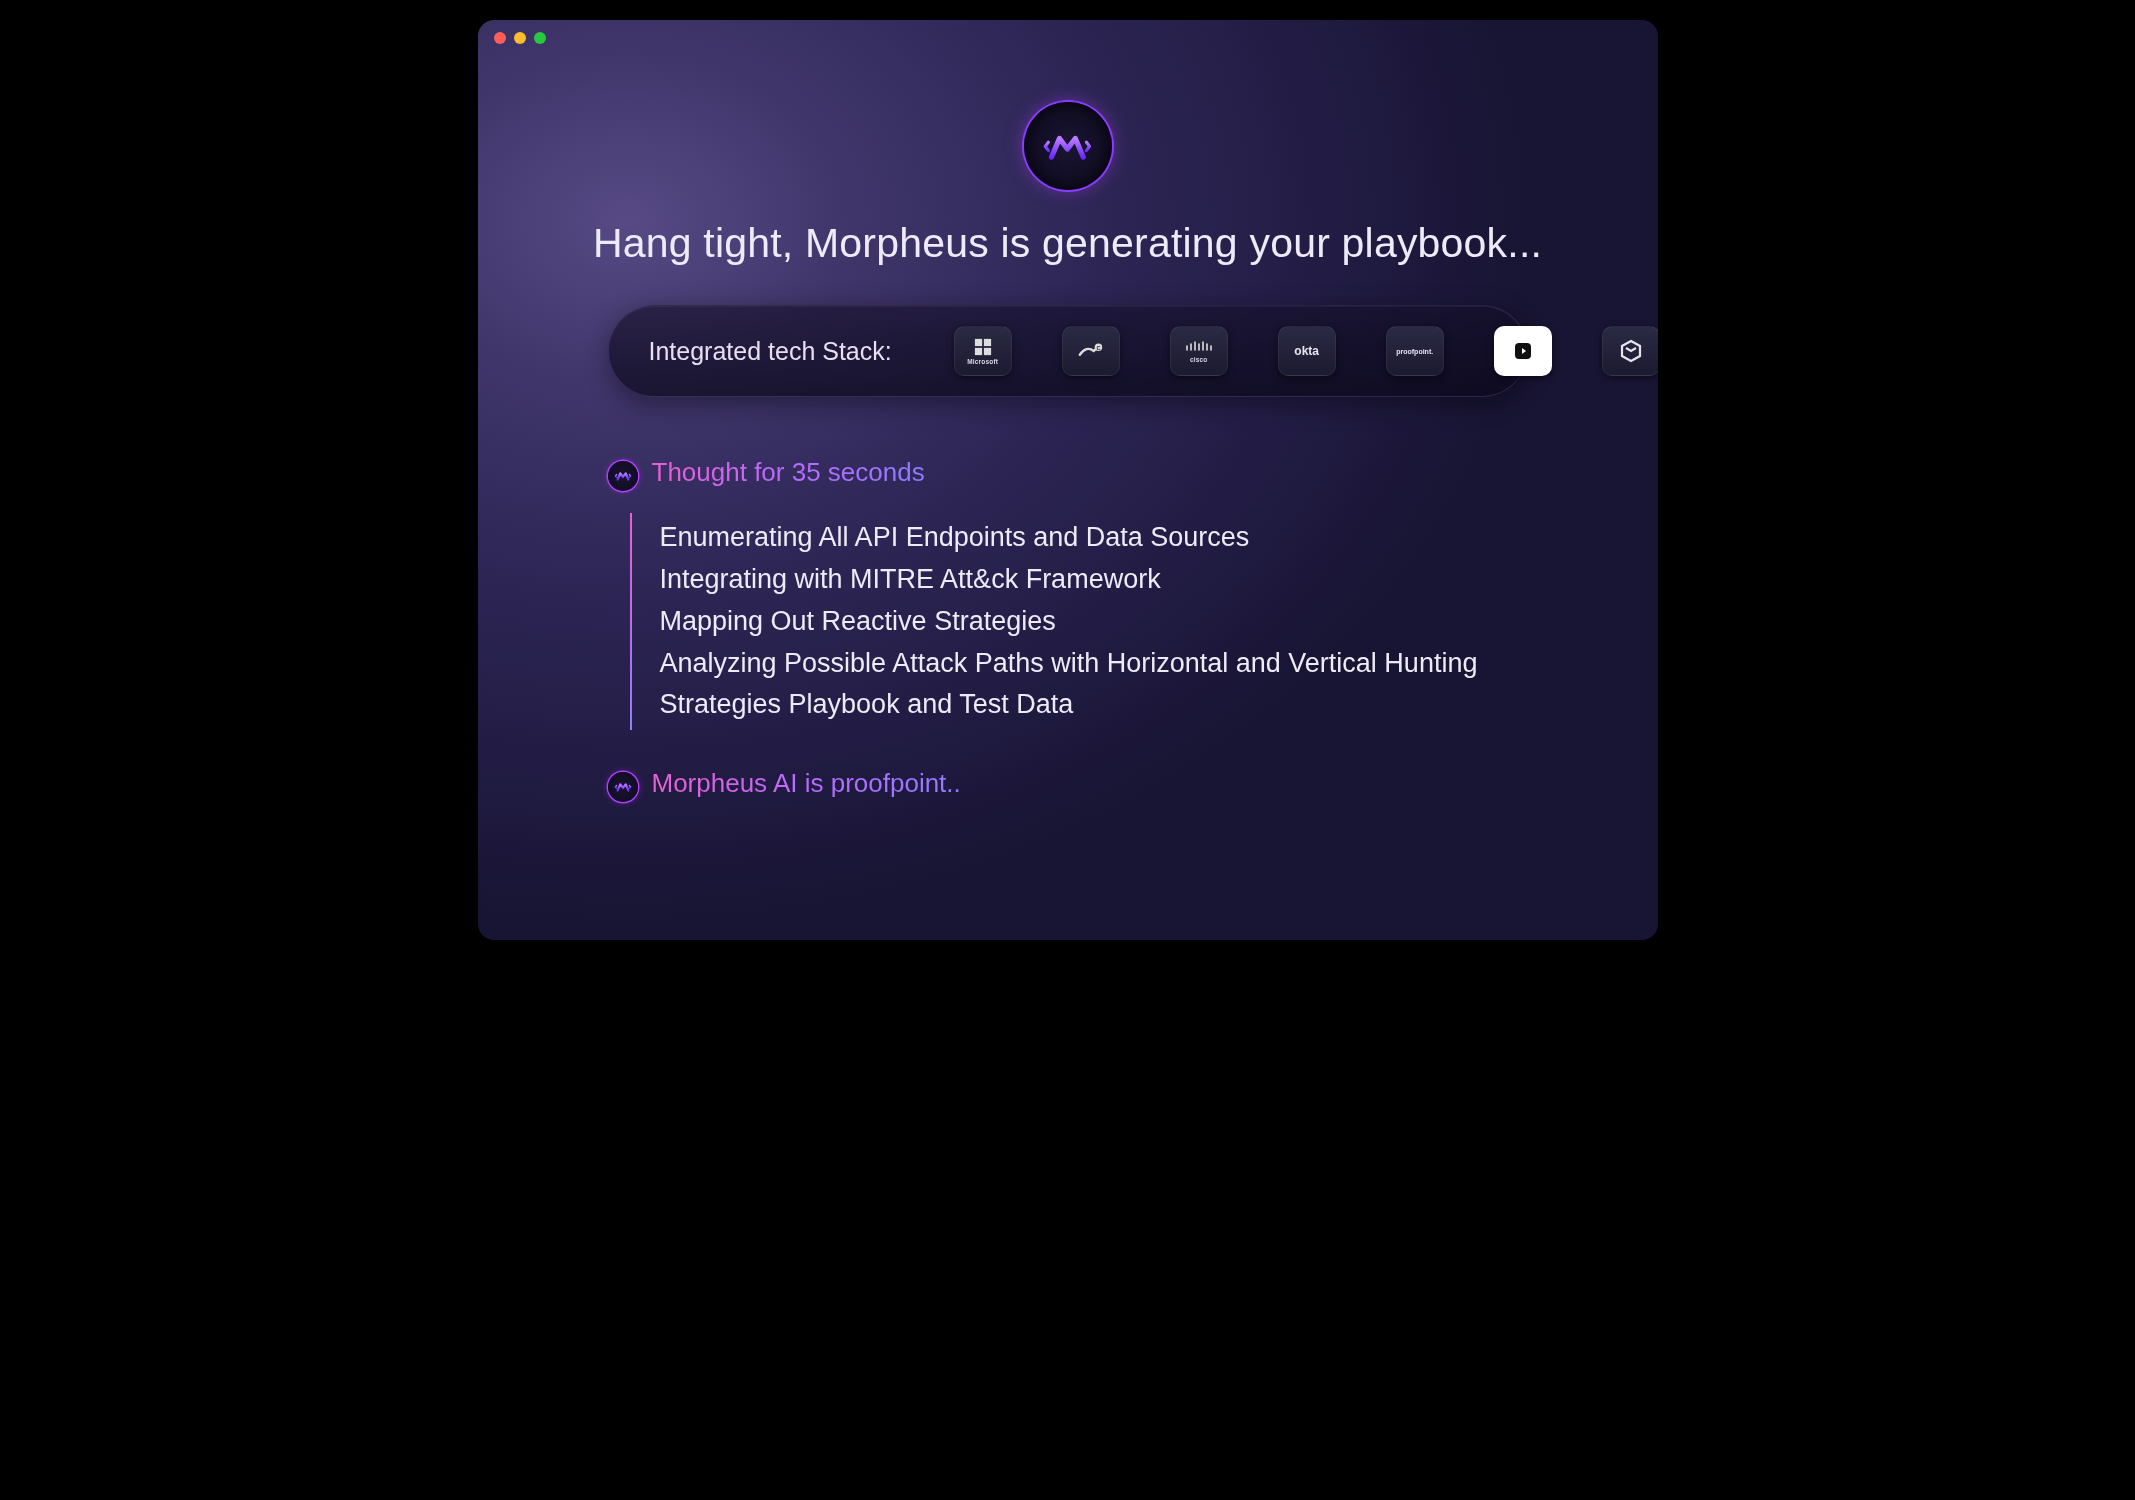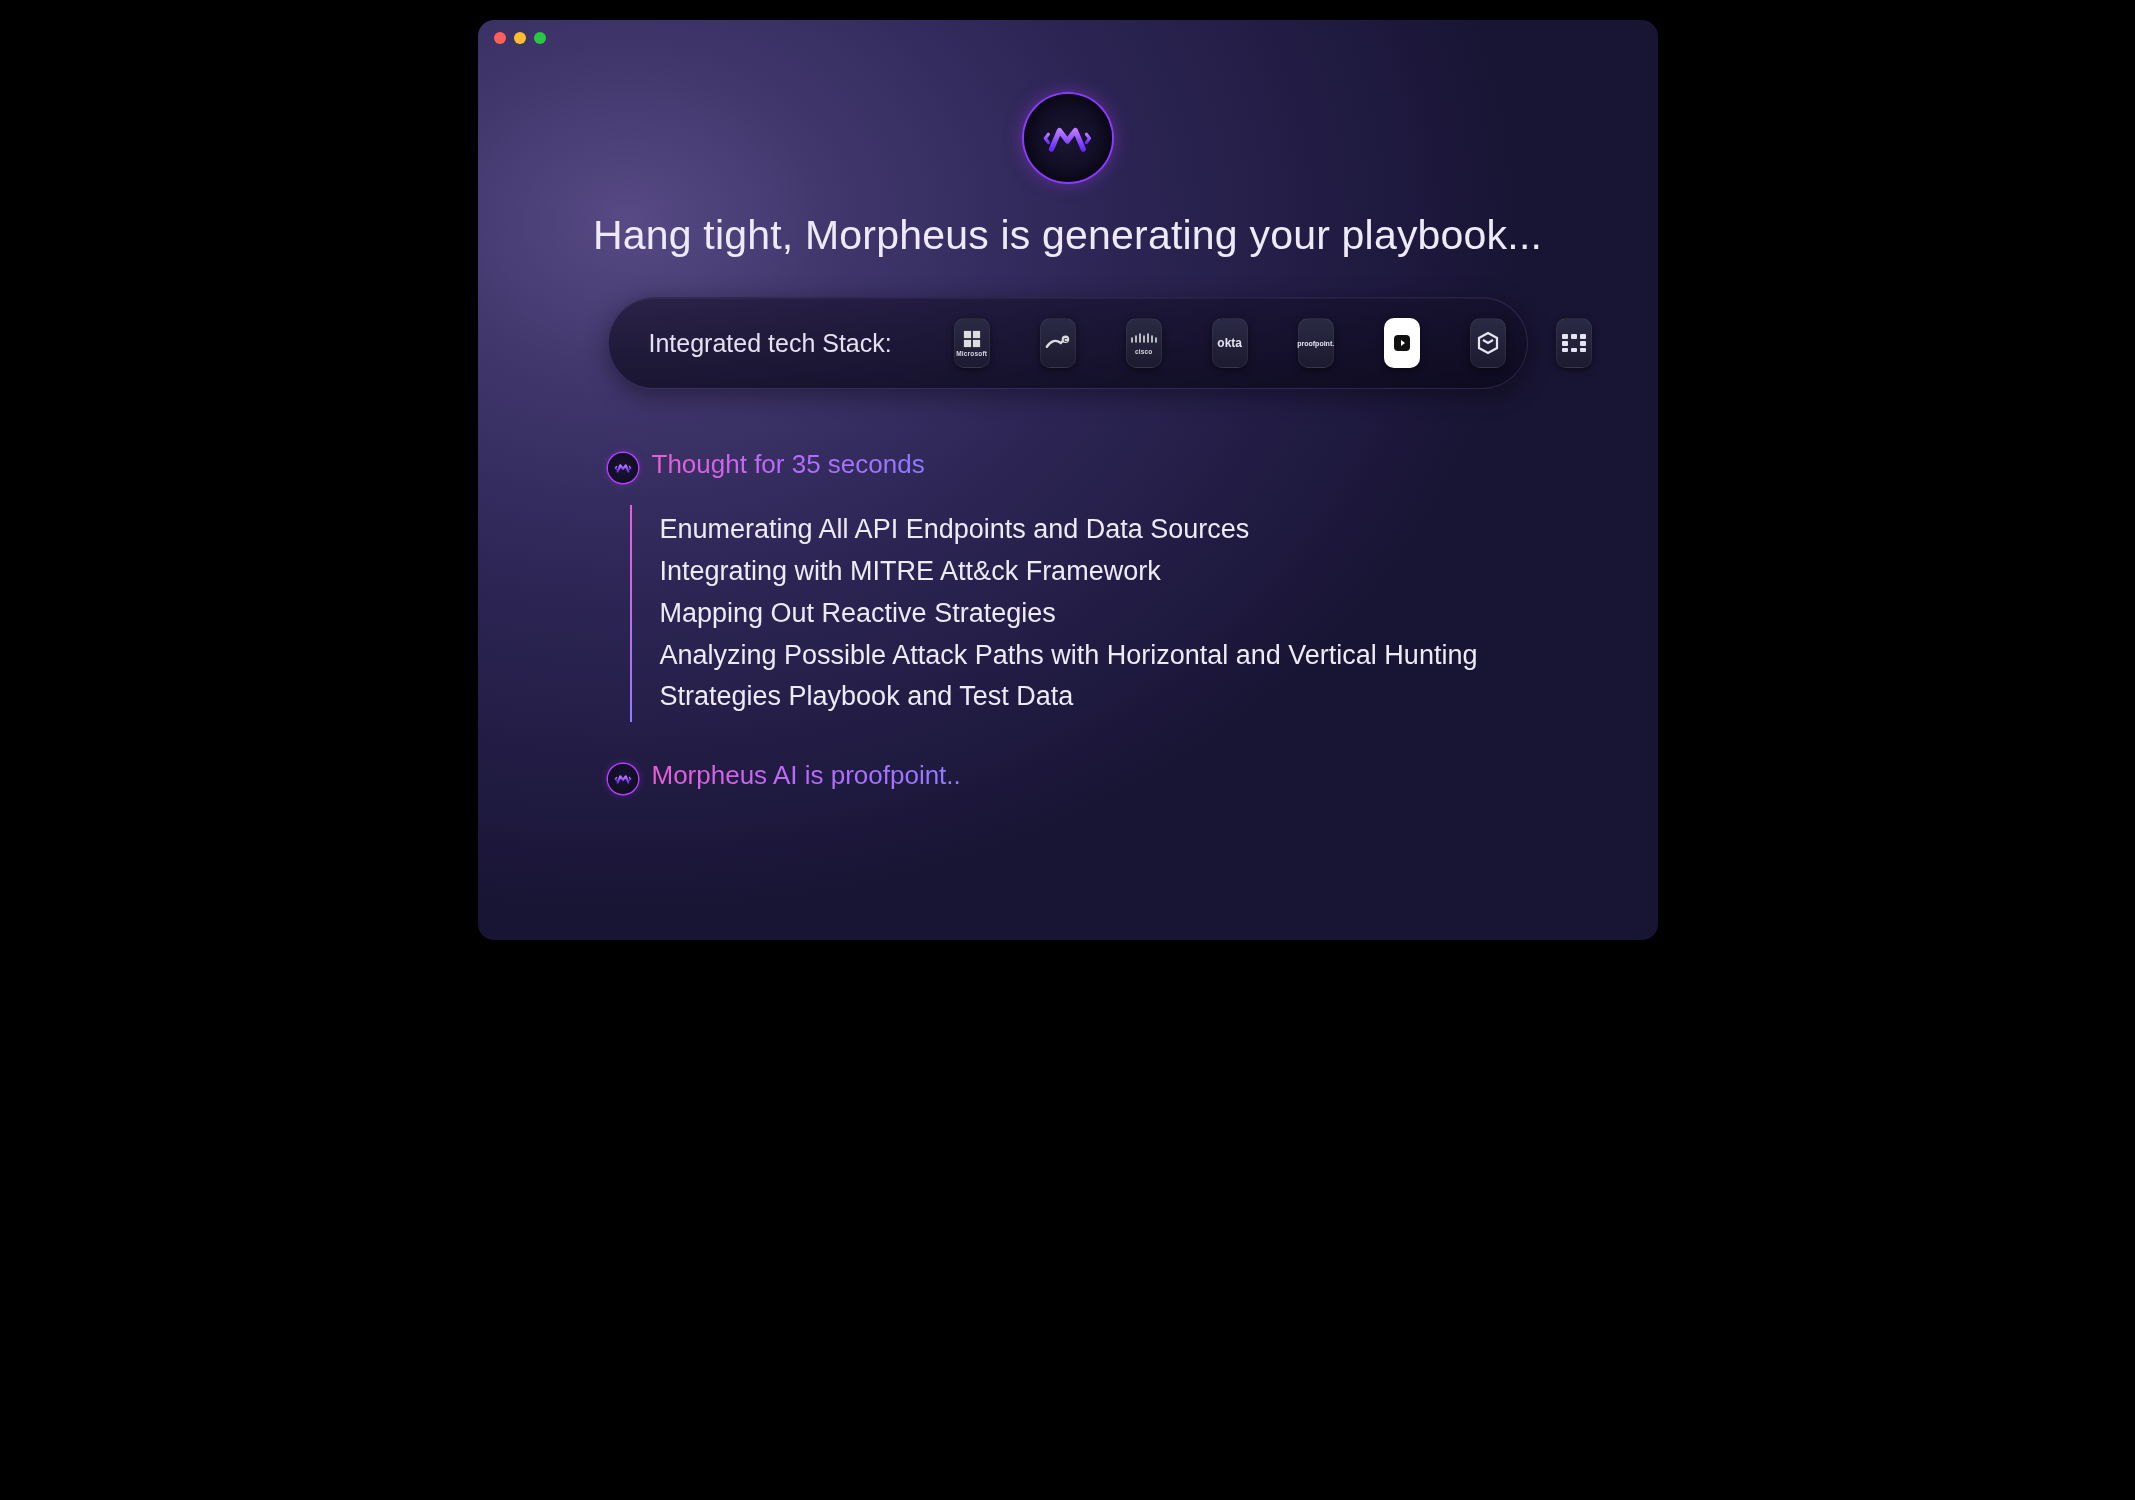--- a/index.html
+++ b/index.html
@@ -15,20 +15,21 @@
   .window {
     width: 1180px;
     height: 920px;
     background: radial-gradient(ellipse 900px 700px at 150px 200px, #574a85 0%, #3f356a 25%, #2e2757 50%, #231d46 75%, #181433 100%);
     border-radius: 16px;
     box-shadow: 0 30px 80px rgba(0,0,0,0.8);
     overflow: hidden;
     position: relative;
     display: flex;
     flex-direction: column;
+    gap: 8px;
   }
   .titlebar {
     height: 36px;
     display: flex;
     align-items: center;
     padding: 0 16px;
     gap: 8px;
   }
   .traffic-light {
     width: 12px; height: 12px; border-radius: 50%;
@@ -91,21 +92,21 @@
     color: #e6e0f2;
     font-weight: 400;
     white-space: nowrap;
   }
   .stack-icons {
     display: flex;
     gap: 10px;
     align-items: center;
   }
   .tech-tile {
-    width: 36px; height: 50px;
+    width: 58px; height: 50px;
     border-radius: 10px;
     background: linear-gradient(180deg, #2b2a44, #1b1a30);
     border: 1px solid rgba(255,255,255,0.06);
     box-shadow: 0 2px 6px rgba(0,0,0,0.5);
     display: flex;
     align-items: center;
     justify-content: center;
     flex-direction: column;
     gap: 2px;
     color: #d8d6e6;

